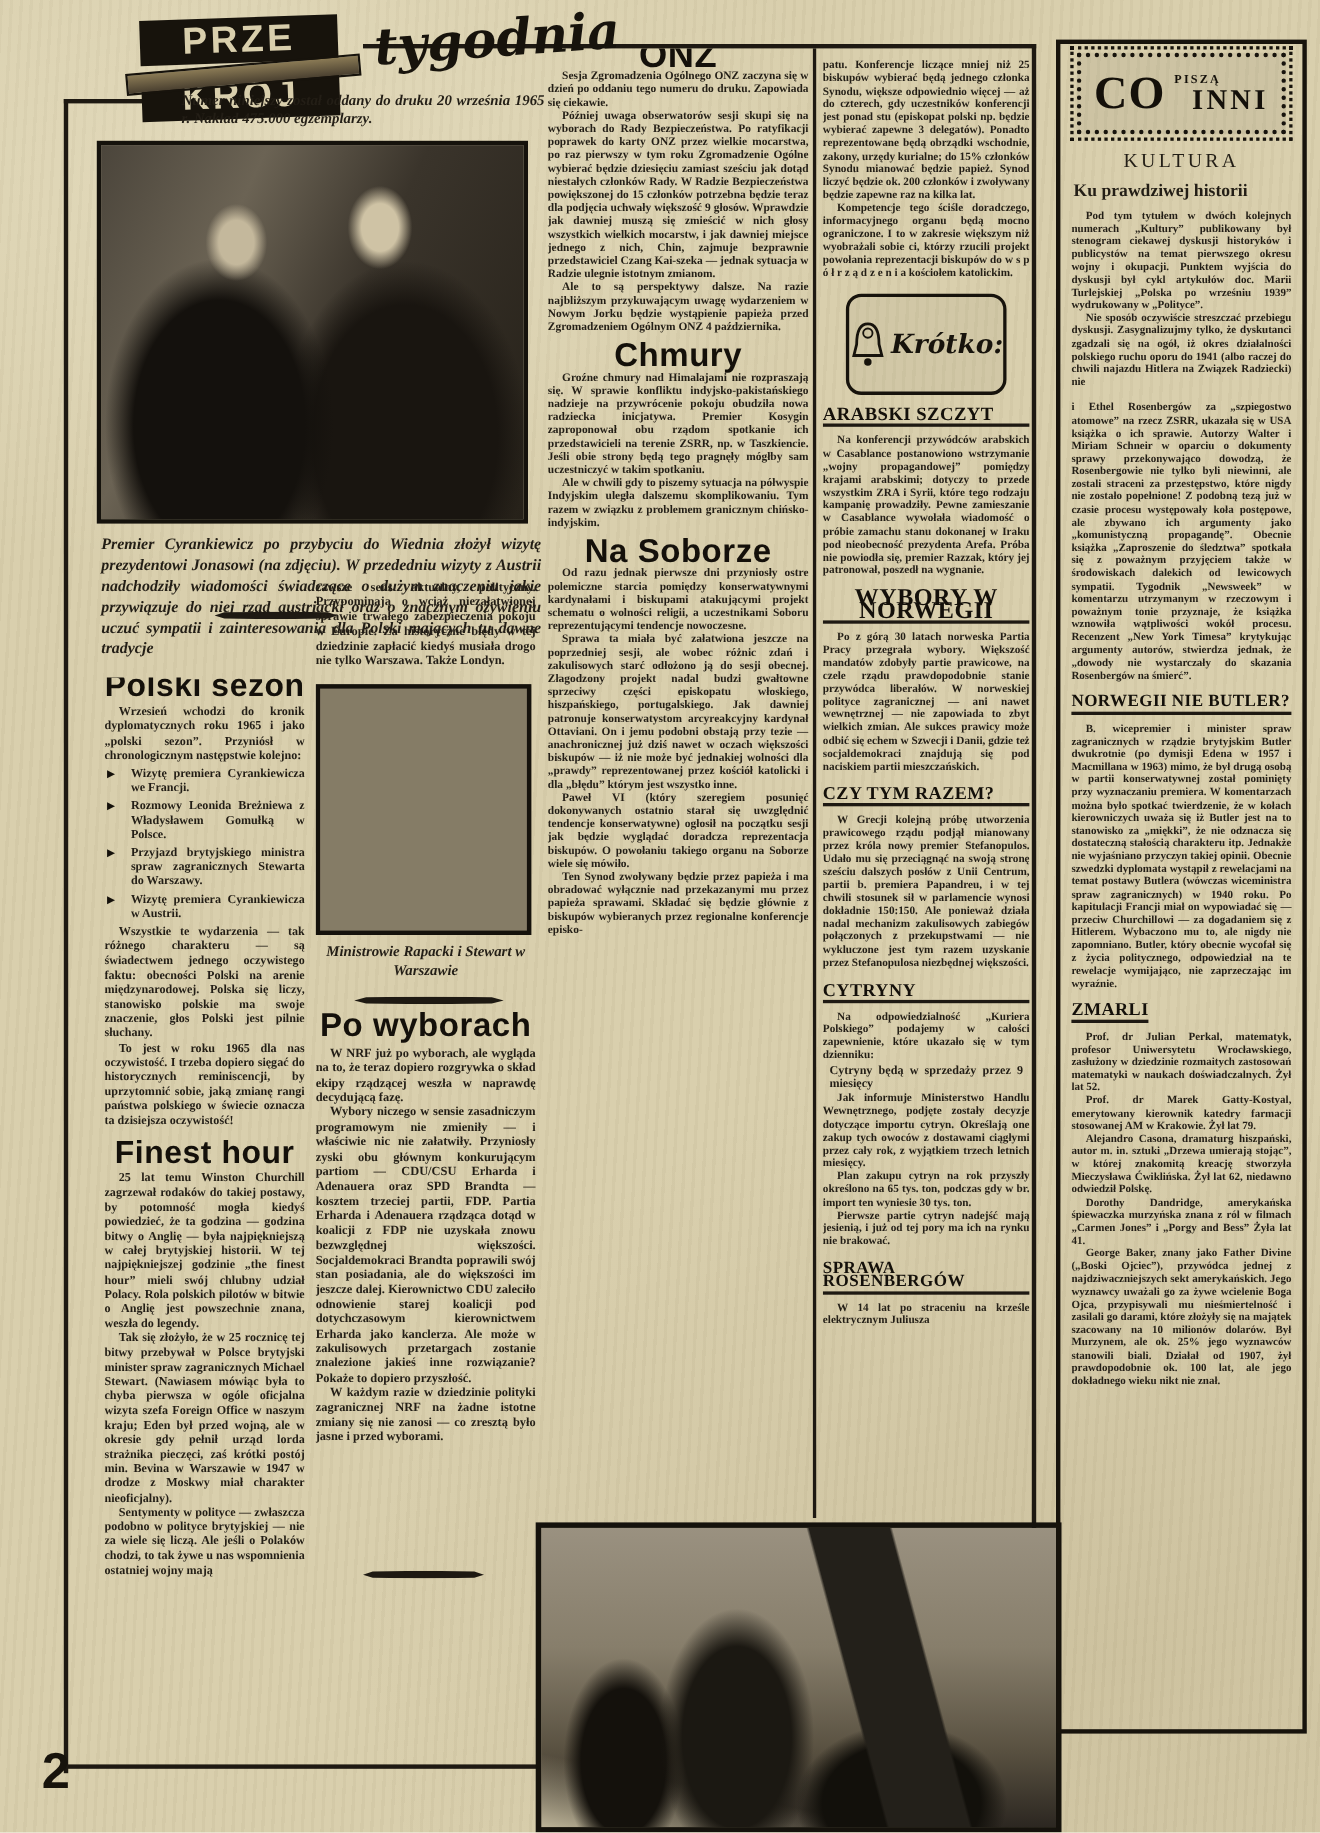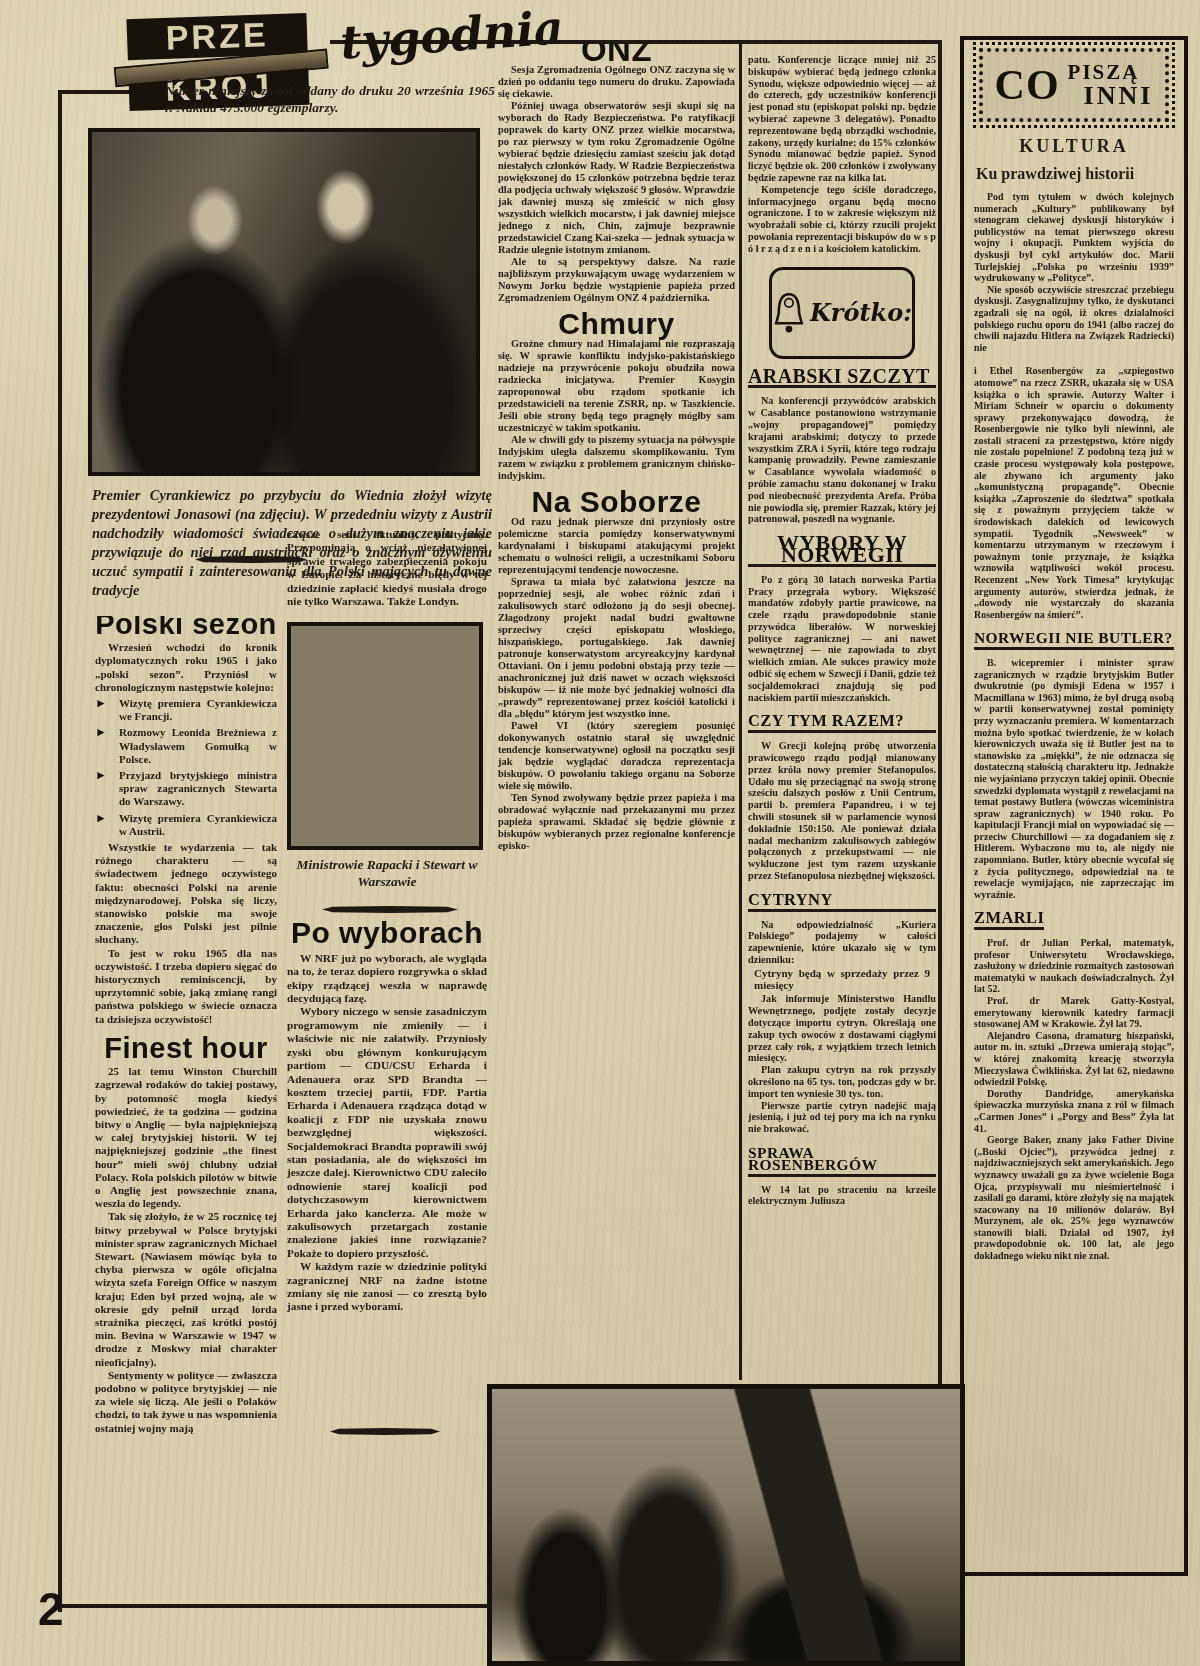--- a/index.html
+++ b/index.html
@@ -29,21 +29,21 @@
   .logobar{display:block;background:#17130c;color:#d9cfad;font-family:"Liberation Sans",sans-serif;
     font-weight:700;text-align:center;letter-spacing:3px;}
   .pencil{position:absolute;left:-14px;top:42px;width:210px;height:16px;background:linear-gradient(180deg,#8a7a55,#4a4030);
     transform:rotate(-3deg);border:2px solid #17130c;}
   .script{font-style:italic;font-weight:700;font-family:"DejaVu Serif",serif;color:#17130c;}
   
   .co-box{border:4px dotted #17130c;outline:3px dotted #17130c;outline-offset:3px;
     background:rgba(23,19,12,.06);display:flex;align-items:center;justify-content:center;gap:8px;}
   .co-big{font-size:42px;font-weight:700;font-family:"Liberation Serif",serif;color:#14100a;letter-spacing:1px;}
   .co-right{display:flex;flex-direction:column;align-items:flex-start;line-height:1;}
-  .co-small{font-size:21px;font-weight:700;letter-spacing:2px;color:#14100a;}
+  .co-small{font-size:11px;font-weight:700;letter-spacing:2px;color:#14100a;}
   .co-med{font-size:26px;font-weight:700;letter-spacing:3px;color:#14100a;margin-left:16px;}
   .krotko-box{border:3px solid #17130c;border-radius:14px;display:flex;align-items:center;
     justify-content:center;gap:4px;background:rgba(23,19,12,.04);}
   .krotko-label{font-size:24px;font-weight:700;font-style:italic;font-family:"DejaVu Serif",serif;color:#17130c;}
   .centerbold{text-align:center;font-weight:700;text-indent:0 !important;}
   .pagenum{font-family:"Liberation Sans",sans-serif;font-weight:700;font-size:46px;color:#17130c;}
 </style>
 </head>
 <body>
 
@@ -141,21 +141,21 @@
     <p class="noind">patu. Konferencje liczące mniej niż 25 biskupów wybierać będą jednego członka Synodu, większe odpowiednio więcej — aż do czterech, gdy uczestników konferencji jest ponad stu (episkopat polski np. będzie wybierać zapewne 3 delegatów). Ponadto reprezentowane będą obrządki wschodnie, zakony, urzędy kurialne; do 15% członków Synodu mianować będzie papież. Synod liczyć będzie ok. 200 członków i zwoływany będzie zapewne raz na kilka lat.</p>
     <p>Kompetencje tego ściśle doradczego, informacyjnego organu będą mocno ograniczone. I to w zakresie większym niż wyobrażali sobie ci, którzy rzucili projekt powołania reprezentacji biskupów do w s p ó ł r z ą d z e n i a kościołem katolickim.</p>
     <div class="krotko-box" style="width:140px;height:86px;margin:12px auto 4px auto;justify-content:flex-end;">
       <svg width="40" height="56" viewBox="0 0 40 56">
         <path d="M20 6 C10 6 8 18 8 28 L5 40 L35 40 L32 28 C32 18 30 6 20 6 Z" fill="none" stroke="#17130c" stroke-width="3"></path>
         <circle cx="20" cy="16" r="5" fill="none" stroke="#17130c" stroke-width="2"></circle>
         <circle cx="20" cy="47" r="4" fill="#17130c"></circle>
       </svg>
       <span class="krotko-label">Krótko:</span>
     </div>
-    <div class="subhead" style="font-size:20px;">ARABSKI SZCZYT</div>
+    <div class="subhead" style="font-size:17px;">ARABSKI SZCZYT</div>
     <p>Na konferencji przywódców arabskich w Casablance postanowiono wstrzymanie „wojny propagandowej” pomiędzy krajami arabskimi; dotyczy to przede wszystkim ZRA i Syrii, które tego rodzaju kampanię prowadziły. Pewne zamieszanie w Casablance wywołała wiadomość o próbie zamachu stanu dokonanej w Iraku pod nieobecność prezydenta Arefa. Próba nie powiodła się, premier Razzak, który jej patronował, poszedł na wygnanie.</p>
     <div class="subhead" style="font-size:22px;text-align:center;">WYBORY W NORWEGII</div>
     <p>Po z górą 30 latach norweska Partia Pracy przegrała wybory. Większość mandatów zdobyły partie prawicowe, na czele rządu prawdopodobnie stanie przywódca liberałów. W norweskiej polityce zagranicznej — ani nawet wewnętrznej — nie zapowiada to zbyt wielkich zmian. Ale sukces prawicy może odbić się echem w Szwecji i Danii, gdzie też socjaldemokraci znajdują się pod naciskiem partii mieszczańskich.</p>
     <div class="subhead" style="font-size:16.5px;">CZY TYM RAZEM?</div>
     <p>W Grecji kolejną próbę utworzenia prawicowego rządu podjął mianowany przez króla nowy premier Stefanopulos. Udało mu się przeciągnąć na swoją stronę sześciu dalszych posłów z Unii Centrum, partii b. premiera Papandreu, i w tej chwili stosunek sił w parlamencie wynosi dokładnie 150:150. Ale ponieważ działa nadal mechanizm zakulisowych zabiegów połączonych z przekupstwami — nie wykluczone jest tym razem uzyskanie przez Stefanopulosa niezbędnej większości.</p>
     <div class="subhead" style="font-size:16.5px;">CYTRYNY</div>
     <p>Na odpowiedzialność „Kuriera Polskiego” podajemy w całości zapewnienie, które ukazało się w tym dzienniku:</p>
     <p class="centerbold" style="font-size:11px;margin:2px 6px;">Cytryny będą w sprzedaży przez 9 miesięcy</p>
     <p>Jak informuje Ministerstwo Handlu Wewnętrznego, podjęte zostały decyzje dotyczące importu cytryn. Określają one zakup tych owoców z dostawami ciągłymi przez cały rok, z wyjątkiem trzech letnich miesięcy.</p>
     <p>Plan zakupu cytryn na rok przyszły określono na 65 tys. ton, podczas gdy w br. import ten wyniesie 30 tys. ton.</p>
@@ -174,21 +174,21 @@
       linear-gradient(180deg, #9a9180 0%, #877e6b 40%, #585040 75%, #2c2721 100%);"></div>
 
   <div class="abs" style="left:960px;top:36px;width:228px;height:1540px;border:4px solid #17130c;box-sizing:border-box;padding:8px 10px;overflow:hidden;">
     <div class="co-box" style="width:182px;height:66px;margin:0 auto 14px auto;">
       <span class="co-big">CO</span>
       <span class="co-right">
         <span class="co-small">PISZĄ</span>
         <span class="co-med">INNI</span>
       </span>
     </div>
-    <div style="text-align:center;font-size:18px;letter-spacing:3px;font-weight:700;margin:6px 0 8px 0;">KULTURA</div>
+    <div style="text-align:center;font-size:18px;letter-spacing:3px;font-weight:400;margin:6px 0 8px 0;">KULTURA</div>
     <div style="font-size:16px;font-weight:700;margin:0 0 8px 2px;">Ku prawdziwej historii</div>
     <div class="bodycol" style="font-size:10px;line-height:11.6px;">
       <p>Pod tym tytułem w dwóch kolejnych numerach „Kultury” publikowany był stenogram ciekawej dyskusji historyków i publicystów na temat pierwszego okresu wojny i okupacji. Punktem wyjścia do dyskusji był cykl artykułów doc. Marii Turlejskiej „Polska po wrześniu 1939” wydrukowany w „Polityce”.</p>
       <p>Nie sposób oczywiście streszczać przebiegu dyskusji. Zasygnalizujmy tylko, że dyskutanci zgadzali się na ogół, iż okres działalności polskiego ruchu oporu do 1941 (albo raczej do chwili najazdu Hitlera na Związek Radziecki) nie</p>
       <p class="noind" style="margin-top:12px;">i Ethel Rosenbergów za „szpiegostwo atomowe” na rzecz ZSRR, ukazała się w USA książka o ich sprawie. Autorzy Walter i Miriam Schneir w oparciu o dokumenty sprawy przekonywająco dowodzą, że Rosenbergowie nie tylko byli niewinni, ale zostali straceni za przestępstwo, które nigdy nie zostało popełnione! Z podobną tezą już w czasie procesu występowały koła postępowe, ale zbywano ich argumenty jako „komunistyczną propagandę”. Obecnie książka „Zaproszenie do śledztwa” spotkała się z poważnym przyjęciem także w środowiskach dalekich od lewicowych sympatii. Tygodnik „Newsweek” w komentarzu utrzymanym w rzeczowym i poważnym tonie przyznaje, że książka wznowiła wątpliwości wokół procesu. Recenzent „New York Timesa” krytykując argumenty autorów, stwierdza jednak, że „dowody nie wystarczały do skazania Rosenbergów na śmierć”.</p>
       <div class="subhead" style="font-size:15.5px;">NORWEGII NIE BUTLER?</div>
       <p>B. wicepremier i minister spraw zagranicznych w rządzie brytyjskim Butler dwukrotnie (po dymisji Edena w 1957 i Macmillana w 1963) mimo, że był drugą osobą w partii konserwatywnej został pominięty przy wyznaczaniu premiera. W komentarzach można było spotkać twierdzenie, że w kołach kierowniczych uważa się iż Butler jest na to stanowisko za „miękki”, że nie odznacza się dostateczną stałością charakteru itp. Jednakże nie wyjaśniano przyczyn takiej opinii. Obecnie szwedzki dyplomata wystąpił z rewelacjami na temat postawy Butlera (wówczas wiceministra spraw zagranicznych) w 1940 roku. Po kapitulacji Francji miał on wypowiadać się — przeciw Churchillowi — za dogadaniem się z Hitlerem. Wybaczono mu to, ale nigdy nie zapomniano. Butler, który obecnie wycofał się z życia politycznego, odpowiedział na te rewelacje wymijająco, nie zaprzeczając im wyraźnie.</p>
       <div class="subhead" style="font-size:16.5px;width:70px;">ZMARLI</div>
       <p>Prof. dr Julian Perkal, matematyk, profesor Uniwersytetu Wrocławskiego, zasłużony w dziedzinie rozmaitych zastosowań matematyki w naukach doświadczalnych. Żył lat 52.</p>
       <p>Prof. dr Marek Gatty-Kostyal, emerytowany kierownik katedry farmacji stosowanej AM w Krakowie. Żył lat 79.</p>

